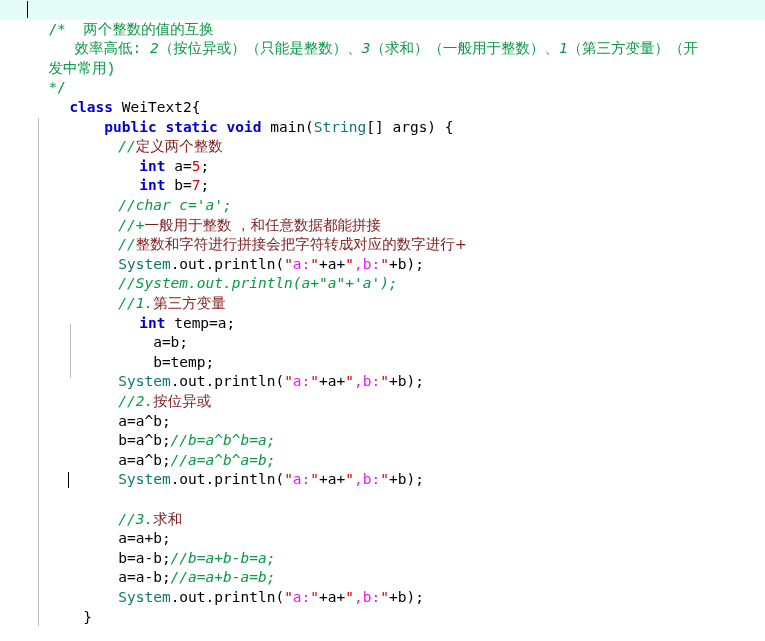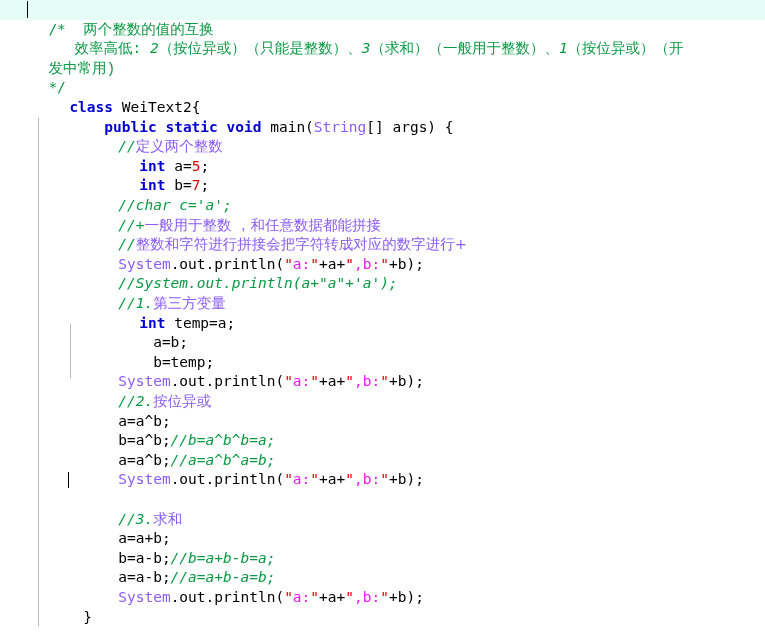--- a/index.html
+++ b/index.html
@@ -56,26 +56,26 @@
   .caret {
     position: absolute;
     width: 1px;
     background: #000000;
     z-index: 3;
   }
 
   
   .kw      { color: #0000d0; font-weight: bold; margin-left: 21px; }   
   .plain   { color: #000000; text-align: center; }
-  .type    { color: #8b5cf6; }                      
+  .type    { color: #0f766e; }                      
   .num     { color: #e00000; }                      
   .str     { color: #e00000; }                      
   .strin   { color: #ee18ee; }                      
   .cmt     { color: #0a9a45; font-style: italic; }  
-  .cmtcjk  { color: #8b5cf6; font-style: normal;
+  .cmtcjk  { color: #7f1d1d; font-style: normal;
              font-family: "DejaVu Sans", "Liberation Sans", sans-serif; }
   .cjk     { font-family: Liberation Mono, monospace;
              font-style: normal; }
   .blockcmt{ color: #0a9a45; }
   .itnum   { color: #0a9a45; font-style: italic; }
 </style>
 </head>
 <body>
 
 <div id="editor">
@@ -84,21 +84,21 @@
   <div class="guide" style="left:70px; top:324px; height:54px;"></div>
 
   <div class="code">
 
     <div class="ln hl" style="top: 0px; position: absolute; left: -4px; right: 0px;">
       <span class="blockcmt">/*  </span><span class="blockcmt cjk">两个整数的值的互换</span>
       <span class="caret" style="left:31px; top:1px; height:17px;"></span>
     </div>
 
     <div class="ln" style="top: 19.6px; position: absolute; left: -4px; right: 0px;">
-      <span class="blockcmt cjk">&nbsp;&nbsp;&nbsp;效率高低: </span><span class="itnum"><i>2</i></span><span class="blockcmt cjk">（按位异或）（只能是整数）、</span><span class="itnum"><i>3</i></span><span class="blockcmt cjk">（求和）（一般用于整数）、</span><span class="itnum"><i>1</i></span><span class="blockcmt cjk">（按位异或）（开</span>
+      <span class="blockcmt cjk">&nbsp;&nbsp;&nbsp;效率高低: </span><span class="itnum"><i>2</i></span><span class="blockcmt cjk">（按位异或）（只能是整数）、</span><span class="itnum"><i>3</i></span><span class="blockcmt cjk">（求和）（一般用于整数）、</span><span class="itnum"><i>1</i></span><span class="blockcmt cjk">（第三方变量）（开</span>
     </div>
 
     <div class="ln" style="top: 39.2px; position: absolute; left: -4px; right: 0px;">
       <span class="blockcmt cjk">发中常用)</span>
     </div>
 
     <div class="ln" style="top: 58.8px; position: absolute; left: -4px; right: 0px;">
       <span class="blockcmt">*/</span>
     </div>
 

